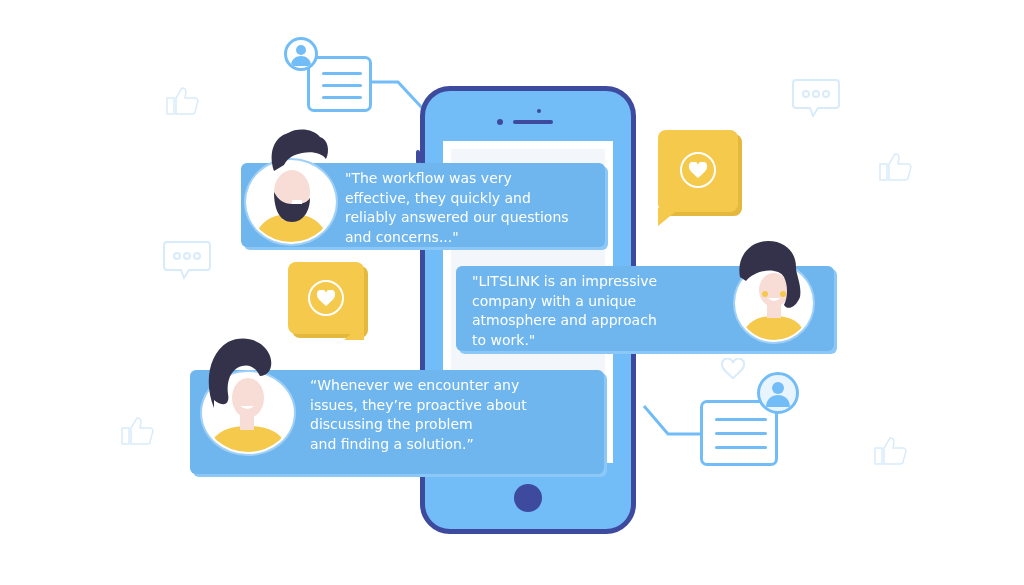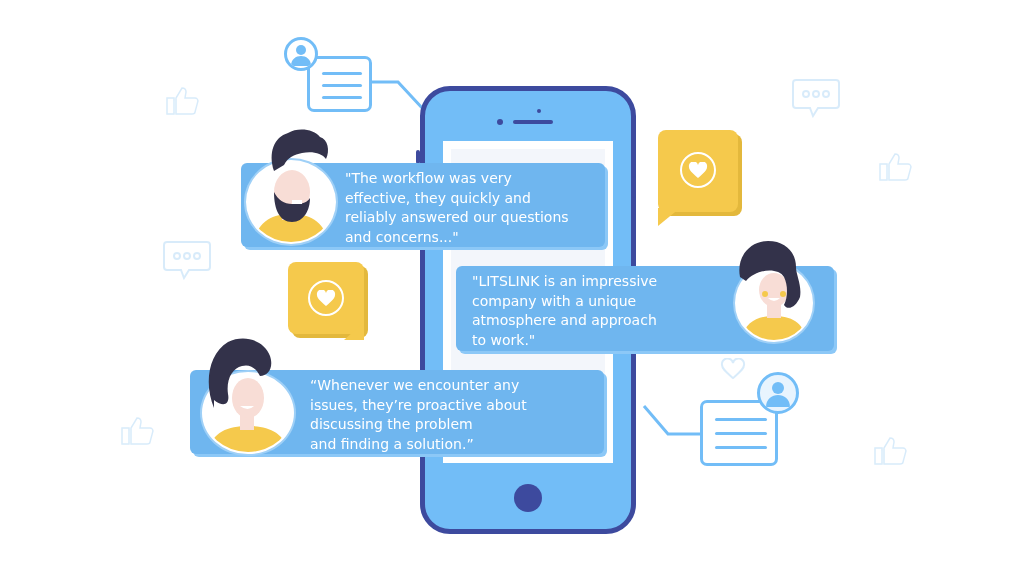--- a/index.html
+++ b/index.html
@@ -149,21 +149,21 @@
       <ellipse cx="37" cy="24" rx="15" ry="17" fill="#f8ddd6"></ellipse>
       <circle cx="28" cy="28" r="3" fill="#f5c94c"></circle>
       <circle cx="46" cy="28" r="3" fill="#f5c94c"></circle>
       <path d="M31 32q6 6 12 0z" fill="#fff"></path>
     </svg>
 </div>
 <svg class="abs" style="left:734px;top:237px" width="72" height="76" viewBox="0 0 72 76">
     <path d="M6 40C2 20 16 4 34 4c18 0 28 12 28 26 0 8 6 18 4 30-4 10-12 14-16 8 4-8 4-20 0-28C44 30 22 32 12 44z" fill="#33324a"></path>
   </svg>
 
-<div class="bubble" style="left:190px;top:370px;width:414px;height:84px;">
+<div class="bubble" style="left:190px;top:370px;width:414px;height:104px;">
   <div class="txt" style="left:120px;top:6px;">“Whenever we encounter any
 issues, they’re proactive about
 discussing the problem
 and finding a solution.”</div>
 </div>
 <div class="avatar" style="left:202px;top:372px;width:88px;height:78px;">
   <svg width="88" height="78" viewBox="0 0 88 78">
       <rect width="88" height="78" fill="#fff"></rect>
       <path d="M4 78c4-20 20-26 40-26s36 6 40 26z" fill="#f5c94c"></path>
       <rect x="36" y="38" width="14" height="18" fill="#f8ddd6"></rect>

